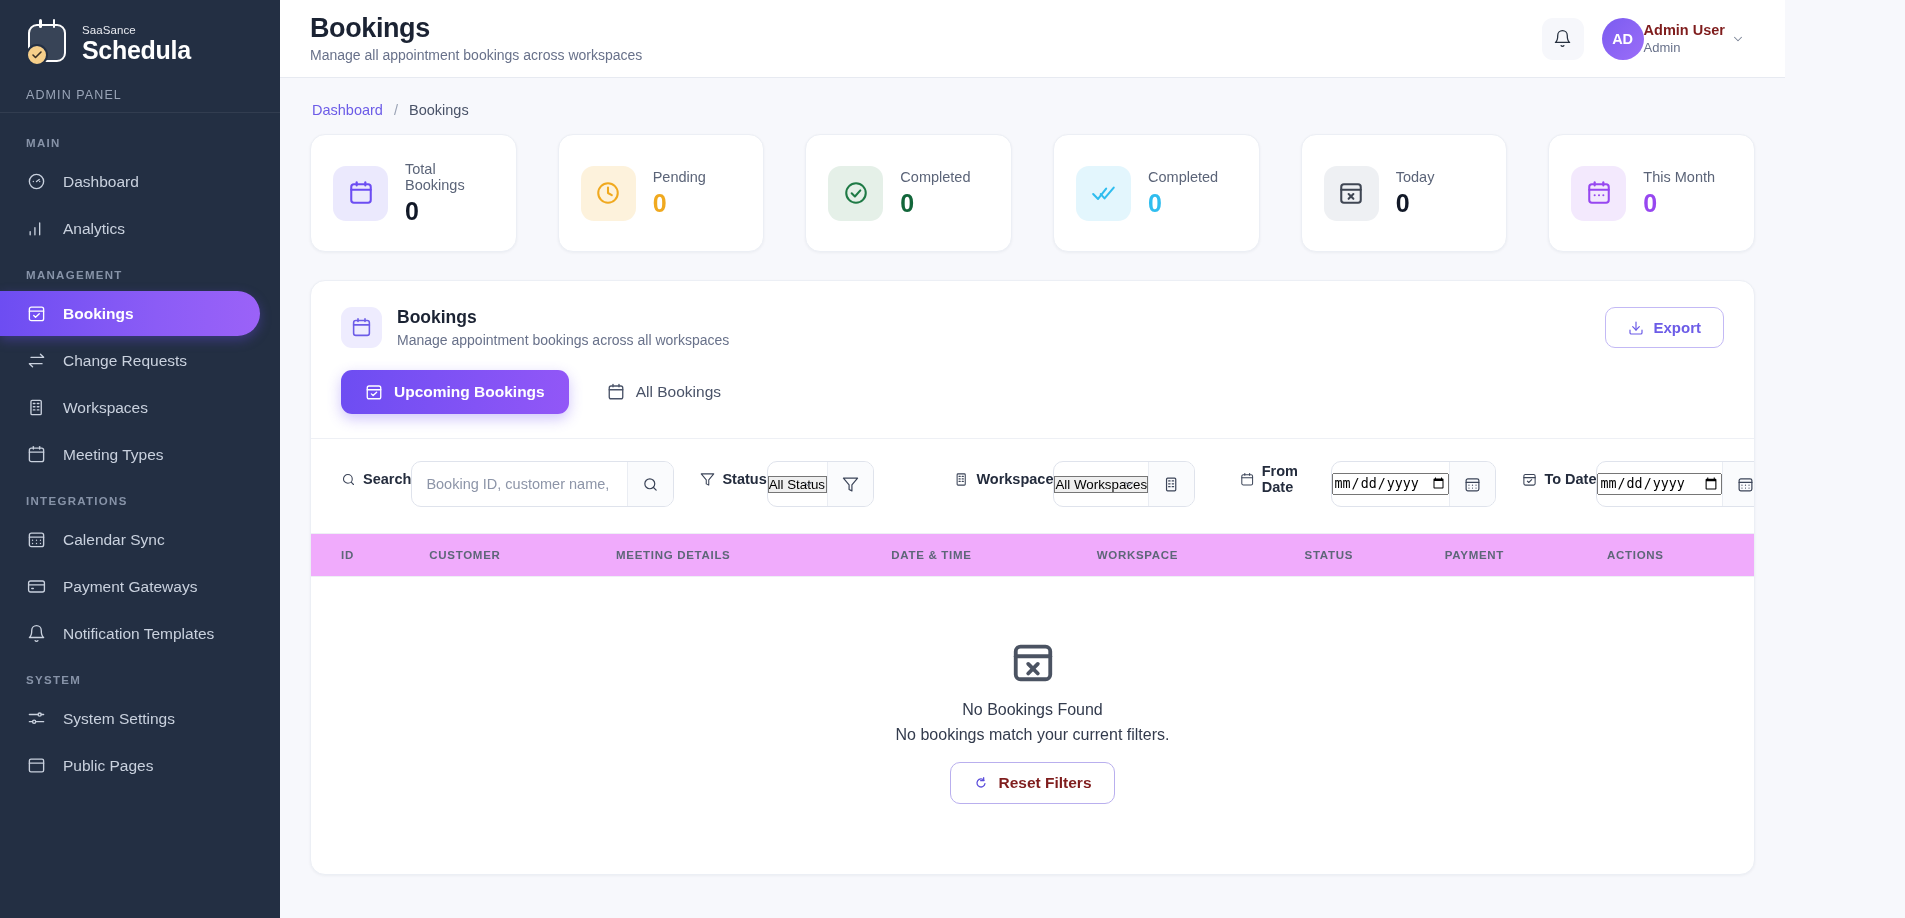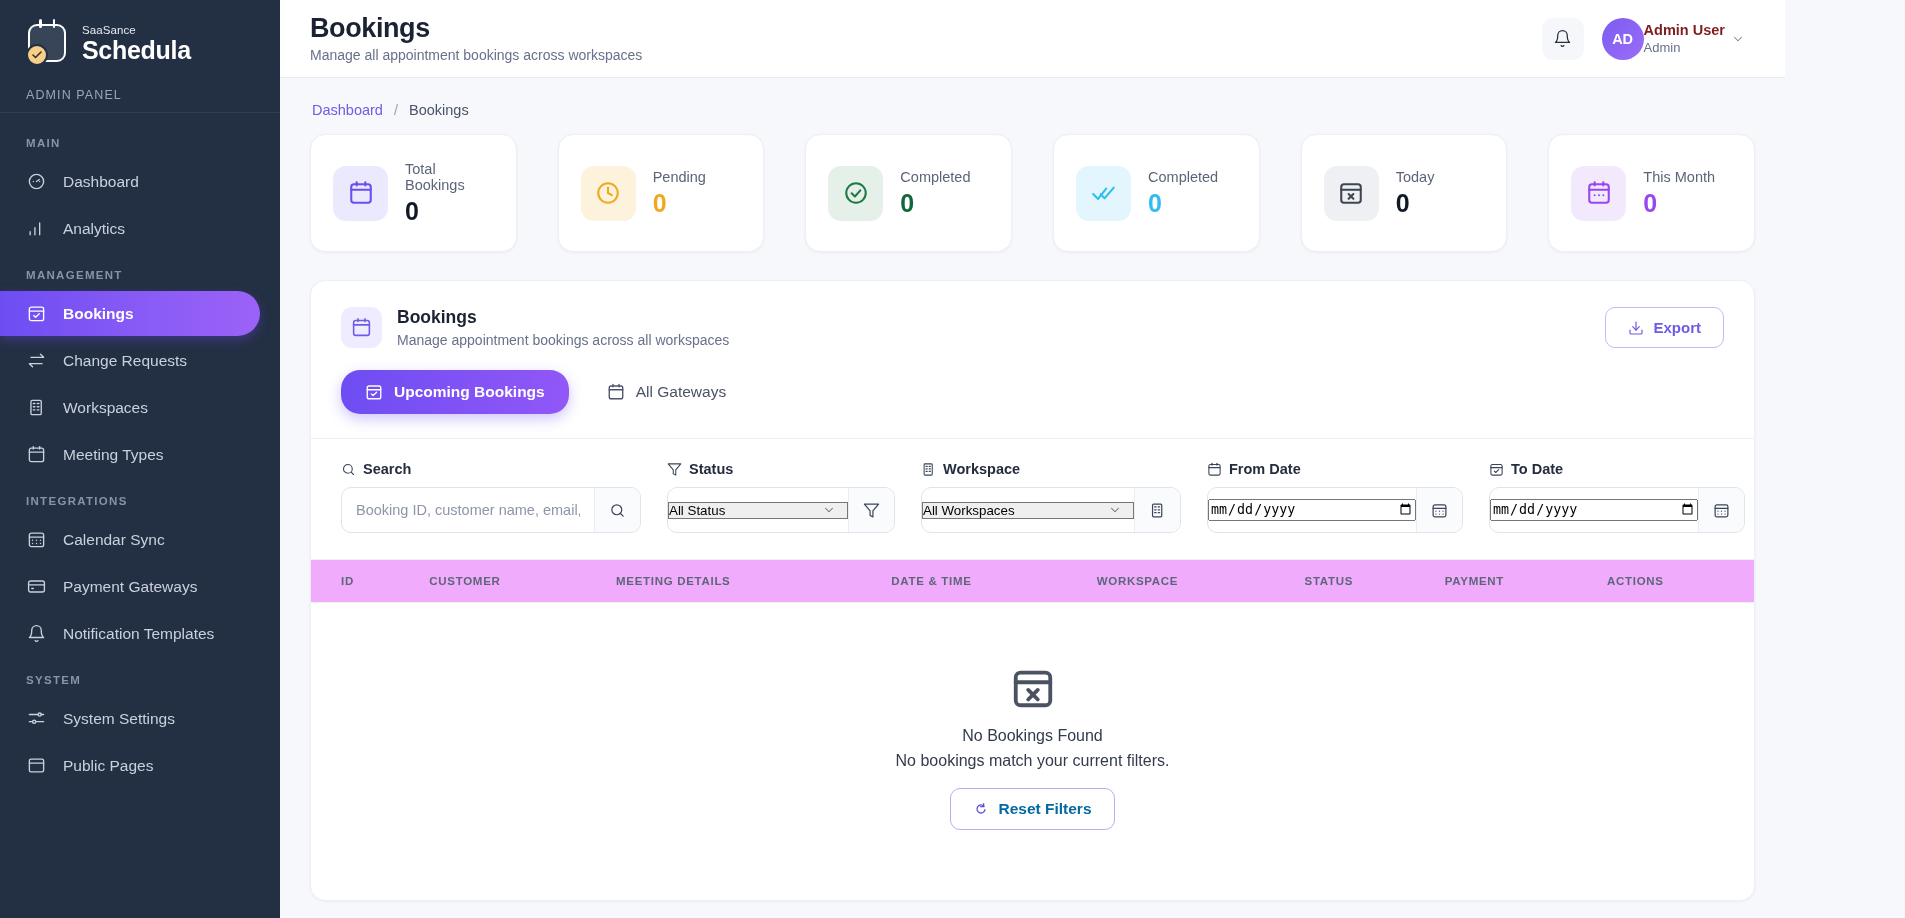--- a/index.html
+++ b/index.html
@@ -134,33 +134,33 @@
   .export-btn {
     display: inline-flex; align-items: center; gap: 9px;
     padding: 11px 22px; border: 1.5px solid #c3b9f5; border-radius: 10px;
     color: #6c5ce7; font-size: 15px; font-weight: 600; background: #fff; cursor: pointer;
   }
   .export-btn svg { width: 16px; height: 16px; stroke: #6c5ce7; fill: none; stroke-width: 1.8; stroke-linecap: round; stroke-linejoin: round; }
 
   .tabs { display: flex; align-items: center; gap: 14px; padding: 22px 0 24px 0; }
   .tab {
     display: inline-flex; align-items: center; gap: 11px;
-    padding: 13px 24px; border-radius: 19px; font-size: 15.5px;
+    padding: 13px 24px; border-radius: 11px; font-size: 15.5px;
     color: #4a5368; cursor: pointer; background: transparent; border: none;
   }
   .tab svg { width: 18px; height: 18px; fill: none; stroke-width: 1.8; stroke-linecap: round; stroke-linejoin: round; stroke: currentColor; }
   .tab.active {
     background: linear-gradient(95deg,#6d4df2,#9257f7);
     color: #fff; font-weight: 600;
     box-shadow: 0 5px 14px rgba(109,77,242,.32);
   }
 
   .filters-wrap { border-top: 1px solid #eef0f5; padding: 22px 30px 26px 30px; }
   .filters { display: flex; gap: 26px; align-items: flex-end; }
-  .fgroup { display: flex; flex-direction: column; }
+  .fgroup { display: flex; flex-direction: row; }
   .f-search { flex: 0 0 300px; }
   .f-status  { flex: 0 0 228px; }
   .f-ws      { flex: 0 0 260px; }
   .f-from    { flex: 0 0 256px; }
   .f-to      { flex: 0 0 256px; }
   .f-label {
     display: flex; align-items: center; gap: 7px;
     font-size: 14.5px; font-weight: 700; color: #242c3d; margin-bottom: 10px;
   }
   .f-label svg { width: 15px; height: 15px; stroke: #3b4458; fill: none; stroke-width: 1.7; stroke-linecap: round; stroke-linejoin: round; }
@@ -205,21 +205,21 @@
   table.bk th:first-child { padding-left: 30px; }
 
   .empty { padding: 62px 0 70px 0; text-align: center; }
   .empty-ico { width: 46px; height: 46px; margin: 0 auto 16px auto; position: relative; }
   .empty-ico svg { width: 46px; height: 46px; stroke: #4b5362; fill: none; stroke-width: 2; stroke-linecap: round; stroke-linejoin: round; }
   .empty-title { font-size: 16px; color: #333b4d; }
   .empty-sub { font-size: 16px; color: #333b4d; margin-top: 7px; }
   .reset-btn {
     margin-top: 18px; display: inline-flex; align-items: center; gap: 9px;
     padding: 11px 22px; border: 1.5px solid #b9afee; border-radius: 10px;
-    color: #0369a1; font-size: 15.5px; font-weight: 700; background: #fff; cursor: pointer;
+    color: #7f1d1d; font-size: 15.5px; font-weight: 700; background: #fff; cursor: pointer;
   }
   .reset-btn svg { width: 16px; height: 16px; stroke: #5b4ddb; fill: none; stroke-width: 1.9; stroke-linecap: round; stroke-linejoin: round; }
 </style>
 </head>
 <body>
 
 <div class="app">
 
   <aside class="sidebar">
     <div class="brand">
@@ -521,21 +521,21 @@
                 </svg>
                 <span>Upcoming Bookings</span>
               </button>
               <button class="tab">
                 <svg viewBox="0 0 24 24">
                   <rect x="3" y="4" width="18" height="17" rx="2.5"></rect>
                   <line x1="3" y1="9" x2="21" y2="9"></line>
                   <line x1="8" y1="2" x2="8" y2="5"></line>
                   <line x1="16" y1="2" x2="16" y2="5"></line>
                 </svg>
-                <span>All Gateways</span>
+                <span>All Bookings</span>
               </button>
             </div>
         </div>
 
         <div class="filters-wrap">
           <div class="filters">
 
             <div class="fgroup f-search">
               <div class="f-label">
                 <svg viewBox="0 0 24 24">

